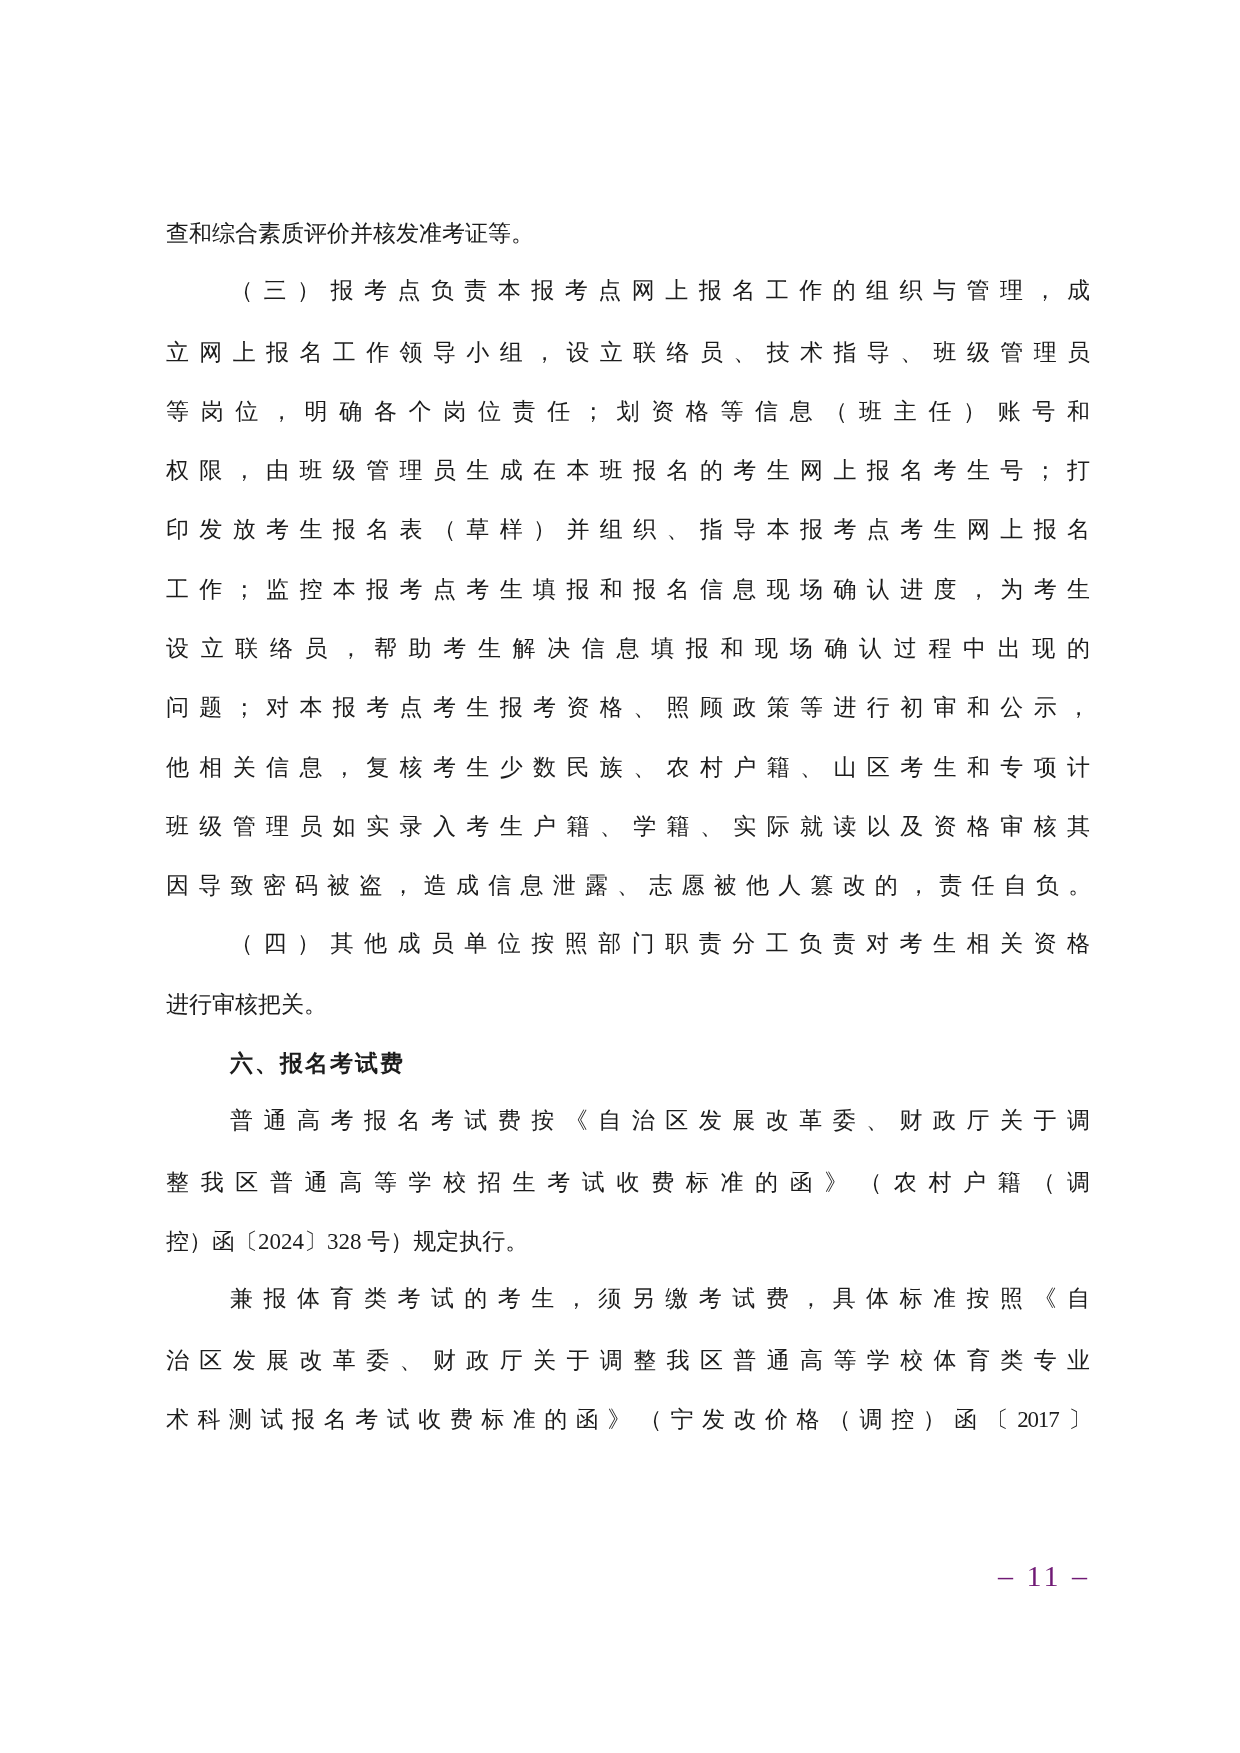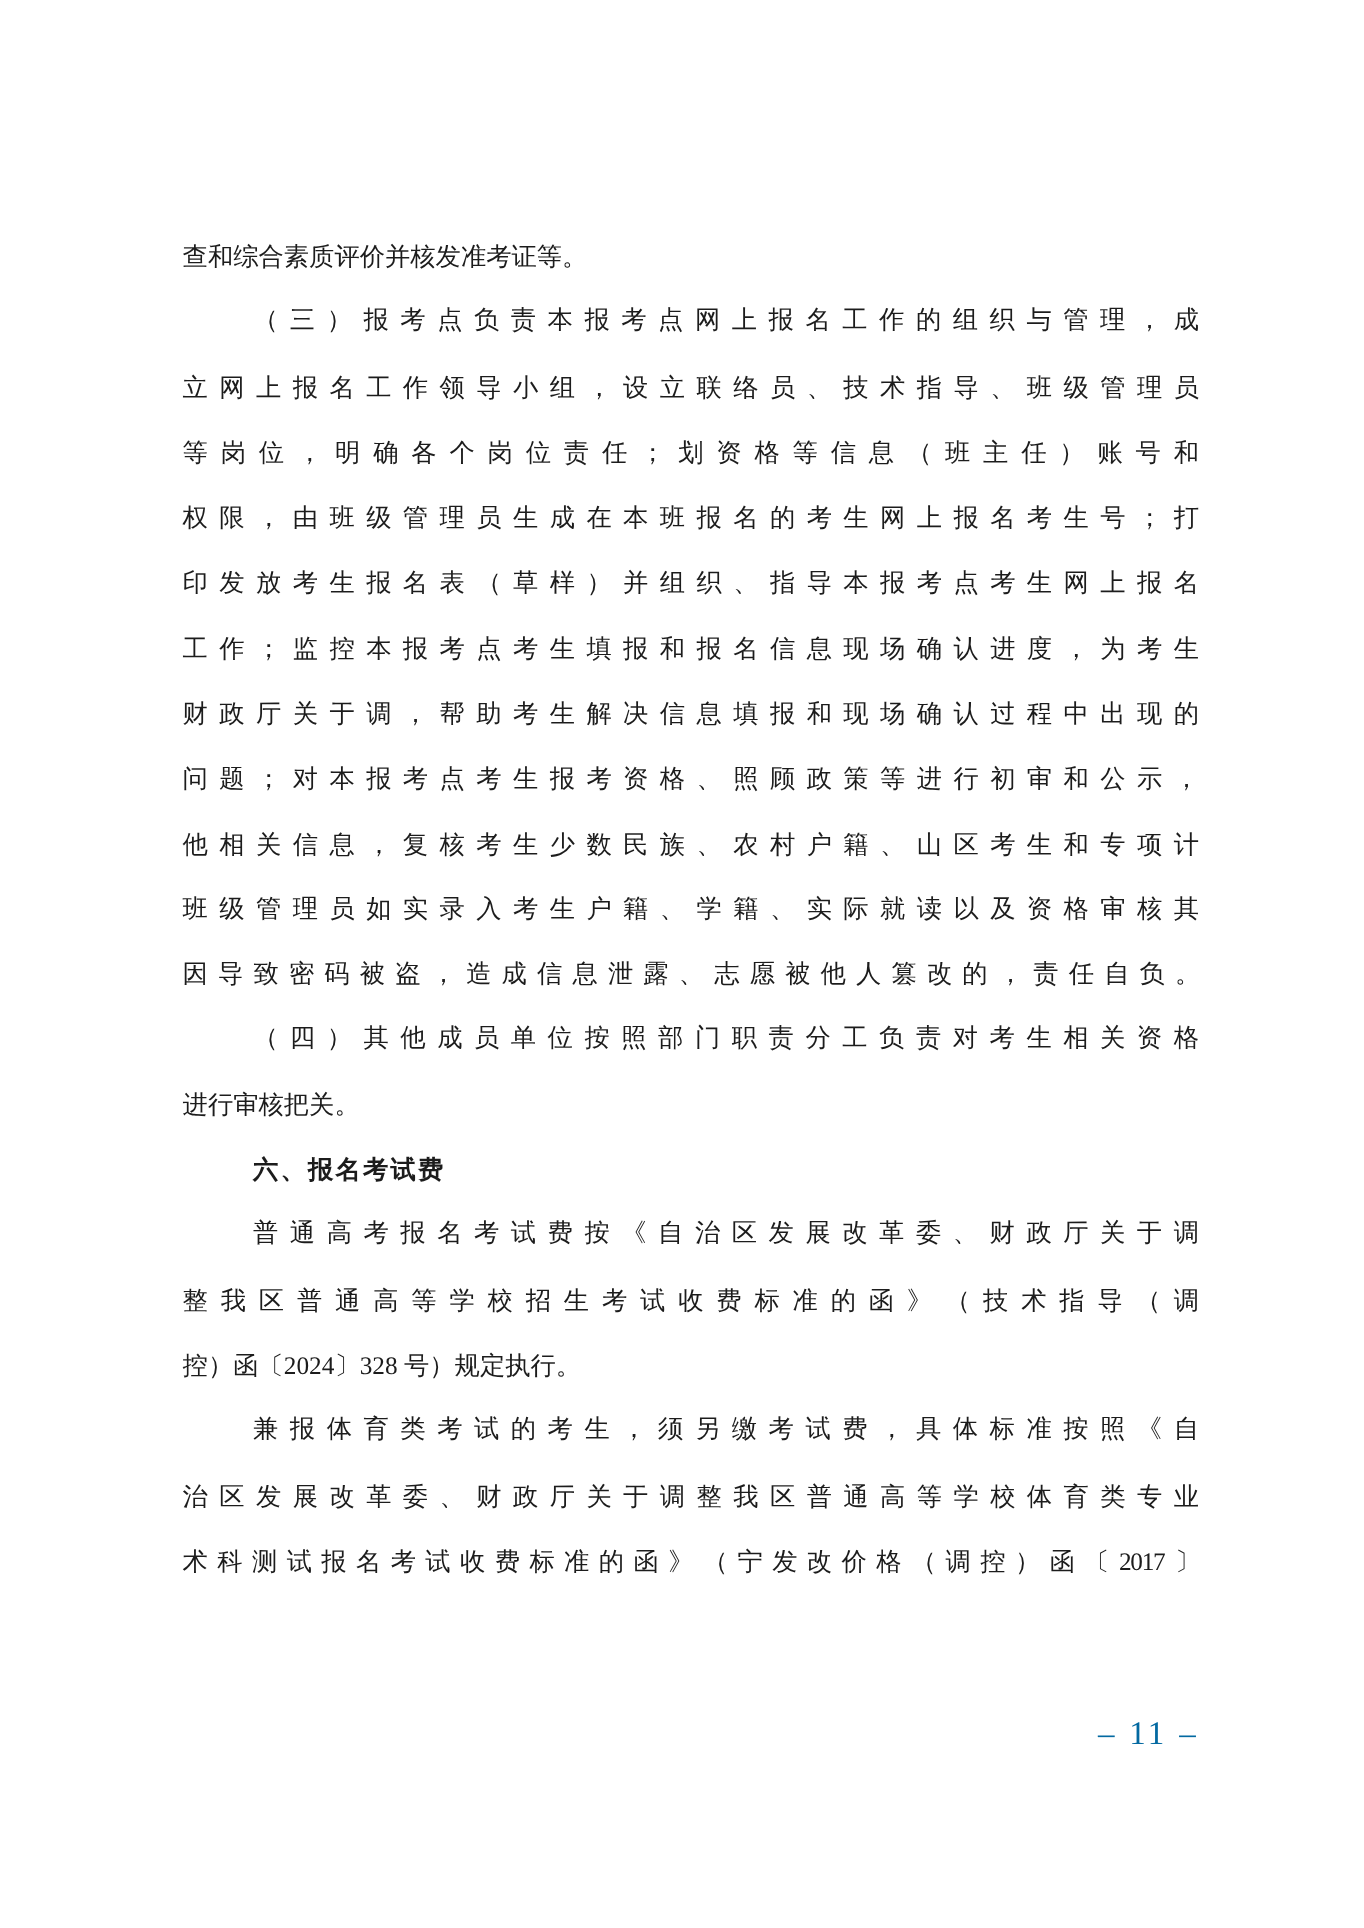--- a/index.html
+++ b/index.html
@@ -52,46 +52,46 @@
   .line.tight {
     letter-spacing: -1.2px;
   }
   #page-number {
     position: absolute;
     top: 1556px;
     right: 150px;
     height: 40px;
     line-height: 40px;
     font-size: 30px;
-    color: #0369a1;
+    color: #701a75;
     letter-spacing: 3px;
     text-align: right;
   }
 </style>
 </head>
 <body>
 
 <div class="page">
   <div id="text-block">
       <div class="line left">查和综合素质评价并核发准考证等。</div>
       <div class="line justify indent">（三）报考点负责本报考点网上报名工作的组织与管理，成</div>
       <div class="line justify">立网上报名工作领导小组，设立联络员、技术指导、班级管理员</div>
       <div class="line justify">等岗位，明确各个岗位责任；划资格等信息（班主任）账号和</div>
       <div class="line justify">权限，由班级管理员生成在本班报名的考生网上报名考生号；打</div>
       <div class="line justify">印发放考生报名表（草样）并组织、指导本报考点考生网上报名</div>
       <div class="line justify">工作；监控本报考点考生填报和报名信息现场确认进度，为考生</div>
-      <div class="line justify">财政厅关于调，帮助考生解决信息填报和现场确认过程中出现的</div>
+      <div class="line justify">设立联络员，帮助考生解决信息填报和现场确认过程中出现的</div>
       <div class="line justify">问题；对本报考点考生报考资格、照顾政策等进行初审和公示，</div>
       <div class="line justify">他相关信息，复核考生少数民族、农村户籍、山区考生和专项计</div>
       <div class="line justify">班级管理员如实录入考生户籍、学籍、实际就读以及资格审核其</div>
       <div class="line justify tight">因导致密码被盗，造成信息泄露、志愿被他人篡改的，责任自负。</div>
       <div class="line justify indent">（四）其他成员单位按照部门职责分工负责对考生相关资格</div>
       <div class="line left">进行审核把关。</div>
       <div class="line left indent bold">六、报名考试费</div>
       <div class="line justify indent">普通高考报名考试费按《自治区发展改革委、财政厅关于调</div>
-      <div class="line justify">整我区普通高等学校招生考试收费标准的函》（技术指导（调</div>
+      <div class="line justify">整我区普通高等学校招生考试收费标准的函》（农村户籍（调</div>
       <div class="line left">控）函〔2024〕328 号）规定执行。</div>
       <div class="line justify indent">兼报体育类考试的考生，须另缴考试费，具体标准按照《自</div>
       <div class="line justify">治区发展改革委、财政厅关于调整我区普通高等学校体育类专业</div>
       <div class="line justify tight">术科测试报名考试收费标准的函》（宁发改价格（调控）函〔2017〕</div>
     </div>
   <div id="page-number">– 11 –</div>
 </div>
 
 </body></html>

